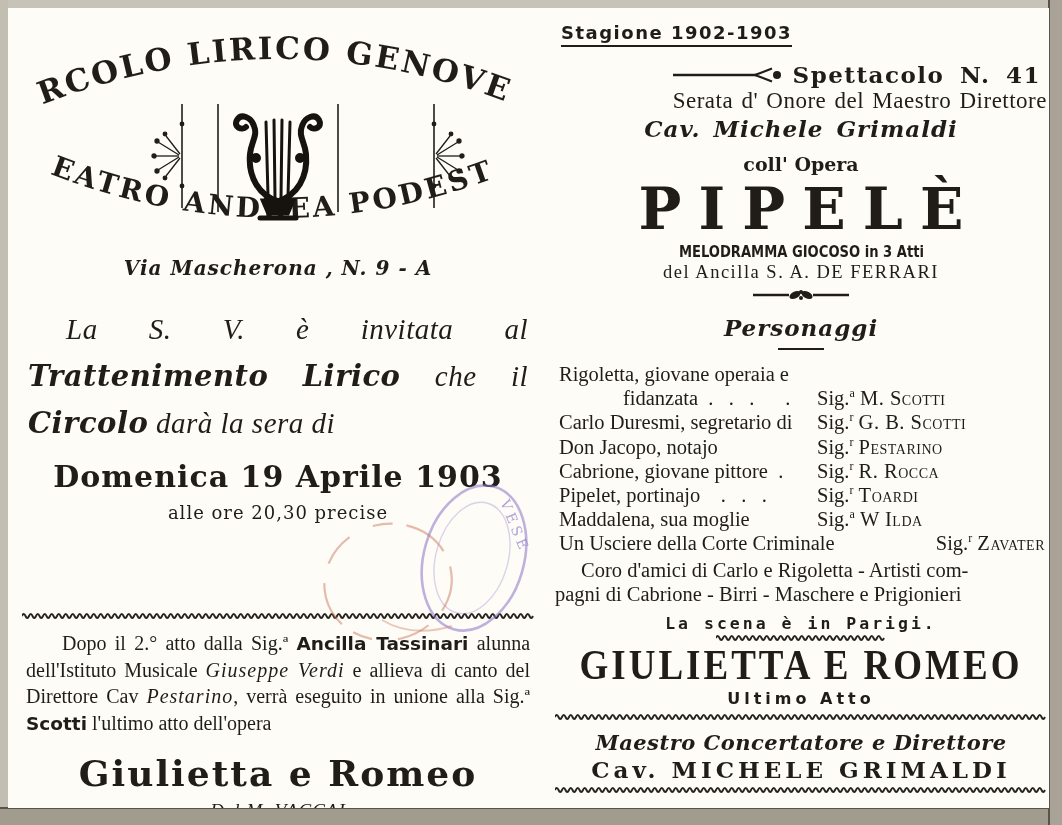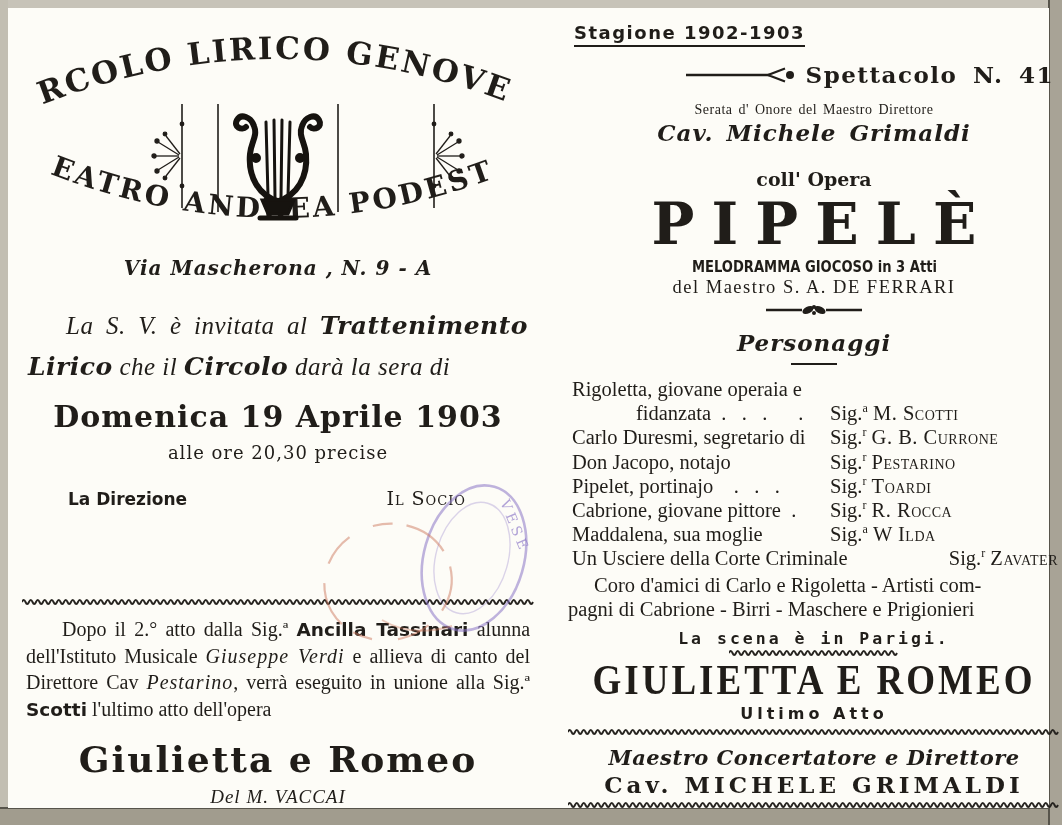--- a/index.html
+++ b/index.html
@@ -5,48 +5,48 @@
   html,body{margin:0;padding:0;}
   body{background:#8f8a7d;font-family:"Liberation Serif",serif;}
   .frame{position:relative;width:1062px;height:825px;background:#b3ae a1;background:#b3aea1;overflow:hidden;}
   .bevel-top{position:absolute;left:0;top:0;width:100%;height:8px;background:#c7c3b8;}
   .bevel-left{position:absolute;left:0;top:0;width:8px;height:100%;background:#c2beb2;}
   .bevel-bottom{position:absolute;left:0;bottom:0;width:100%;height:16px;background:#a19c8e;border-top:2px solid #57544b;}
   .bevel-right{position:absolute;right:0;top:0;width:12px;height:100%;background:#a8a396;border-left:2px solid #57544b;}
   .paper{position:absolute;left:8px;top:8px;right:13px;bottom:17px;background:#fdfcf7;color:#201d19;}
   .col{position:absolute;top:0;height:100%;overflow:hidden;}
   #left-page{left:14px;width:512px;}
-  #right-page{left:560px;width:492px;}
+  #right-page{left:547px;width:492px;}
 
   
   .addr{margin-top:6px;text-align:center;font-family:"DejaVu Serif",serif;font-style:italic;font-weight:bold;font-size:20px;letter-spacing:1px;}
-  .invite{margin:26px 6px 0 6px;font-family:"Liberation Serif",serif;font-style:italic;font-size:25px;line-height:1.62;text-align:justify;text-indent:38px;letter-spacing:0.5px;}
+  .invite{margin:26px 6px 0 6px;font-family:"Liberation Serif",serif;font-style:italic;font-size:29px;line-height:1.62;text-align:justify;text-indent:38px;letter-spacing:0.5px;}
   .invite b{font-family:"DejaVu Serif",serif;font-weight:bold;letter-spacing:0.5px;}
   .date-line{margin-top:12px;text-align:center;font-family:"DejaVu Serif",serif;font-weight:bold;font-size:30px;letter-spacing:1px;}
   .time-line{margin-top:8px;text-align:center;font-family:"DejaVu Serif",serif;font-weight:normal;font-size:18px;letter-spacing:1px;}
   .sig-row{margin-top:24px;padding:0 68px 0 46px;display:flex;justify-content:space-between;align-items:baseline;}
   .sig-left{font-family:"DejaVu Sans",sans-serif;font-weight:bold;font-size:17px;}
   .sig-right{font-family:"DejaVu Serif",serif;font-variant:small-caps;font-size:19px;letter-spacing:1px;}
   .stamp{position:absolute;left:300px;top:462px;pointer-events:none;}
   .wavy{display:block;margin-top:0;}
   .wavy path{stroke:#26231f;stroke-width:1.9;fill:none;}
   .left-wave{margin-top:88px;}
   .after-act{margin:10px 4px 0 4px;font-size:20px;line-height:1.33;text-align:justify;text-indent:36px;}
   .after-act b{font-family:"DejaVu Sans",sans-serif;font-size:18.5px;}
   .after-act i{letter-spacing:1px;margin-top:11px;}
   .opera-title-left{margin-top:16px;text-align:center;font-family:"DejaVu Serif",serif;font-weight:bold;font-size:36px;letter-spacing:2px;}
   .opera-author{margin-top:6px;text-align:center;font-style:italic;font-size:19px;letter-spacing:1px;}
 
   
   .season{display:inline-block;margin:14px 0 0 6px;font-family:"DejaVu Sans",sans-serif;font-weight:bold;font-size:18px;letter-spacing:1.5px;border-bottom:2px solid #201d19;padding-bottom:2px;}
   .show-row{margin-top:14px;display:flex;justify-content:flex-end;align-items:center;gap:4px;padding-right:6px;}
   .show-label{font-family:"DejaVu Serif",serif;font-weight:bold;font-size:23px;letter-spacing:1.5px;word-spacing:6px;}
-  .honor{margin-top:14px;text-align:center;font-size:14px;letter-spacing:0.5px;word-spacing:2px;}
+  .honor{text-align:right;font-size:23px;letter-spacing:0.5px;word-spacing:2px;}
   .honoree{margin-top:1px;text-align:center;font-family:"DejaVu Serif",serif;font-weight:bold;font-style:italic;font-size:23px;letter-spacing:1px;word-spacing:4px;}
-  .with-opera{margin-top:22px;text-align:center;font-family:"DejaVu Serif",serif;font-weight:bold;font-size:19px;}
+  .with-opera{margin-top:11px;text-align:center;font-family:"DejaVu Serif",serif;font-weight:bold;font-size:19px;}
   .big-title{margin-top:0px;text-align:center;font-family:"DejaVu Serif",serif;font-weight:bold;font-size:57px;letter-spacing:0.30em;margin-right:-0.30em;white-space:nowrap;}
   .subtitle{text-align:center;font-family:"DejaVu Sans",sans-serif;font-weight:bold;font-size:16px;}
   .subtitle span{display:inline-block;transform:scaleX(0.82);transform-origin:center;white-space:nowrap;}
   .composer{margin-top:1px;text-align:center;font-size:18.5px;letter-spacing:1.5px;}
   .orn-row{margin-top:5px;text-align:center;}
   .cast-heading{margin-top:8px;text-align:center;font-family:"DejaVu Serif",serif;font-weight:bold;font-style:italic;font-size:23px;letter-spacing:1px;}
   .heading-rule{width:46px;height:2px;background:#201d19;margin:7px auto 0 auto;}
   .cast{margin-top:12px;padding:0 2px 0 4px;font-size:20.5px;line-height:1.18;}
   .cast-row{display:flex;justify-content:space-between;align-items:baseline;}
   .cast-row .role{white-space:nowrap;}
@@ -135,24 +135,20 @@
         </g>
       </svg>
 
       <div class="addr">Via Mascherona , N. 9 - A</div>
 
       <div class="invite"><span>La S. V. è invitata al </span><b>Trattenimento</b> <b>Lirico</b><span> che il </span><b>Circolo</b><span> darà la sera di</span></div>
 
       <div class="date-line">Domenica 19 Aprile 1903</div>
       <div class="time-line">alle ore 20,30 precise</div>
 
-      <div class="sig-row">
-        <span class="sig-left">La Direzione</span>
-        <span class="sig-right">Il Socio</span>
-      </div>
 
       
       <svg class="stamp" width="235" height="180">
         <ellipse cx="152" cy="88" rx="50" ry="74" fill="none" stroke="#8a74c6" stroke-width="2.6" opacity="0.55" transform="rotate(16 152 88)"></ellipse>
         <ellipse cx="150" cy="88" rx="36" ry="57" fill="none" stroke="#8a74c6" stroke-width="1.4" opacity="0.3" transform="rotate(16 150 88)"></ellipse>
         <text transform="translate(178,32) rotate(68)" font-size="14" letter-spacing="4" fill="#8a74c6" opacity="0.65">VESE</text>
         <ellipse cx="66" cy="112" rx="64" ry="58" fill="none" stroke="#cd7a60" stroke-width="2.2" opacity="0.5" stroke-dasharray="46 20 34 26 20 14" transform="rotate(-14 66 112)"></ellipse>
         <path d="M60,150 q30,18 70,6" fill="none" stroke="#cd7a60" stroke-width="2" opacity="0.4"></path>
       </svg>
 
@@ -178,21 +174,21 @@
         </svg>
         <span class="show-label">Spettacolo N. 41</span>
       </div>
 
       <div class="honor">Serata d' Onore del Maestro Direttore</div>
       <div class="honoree">Cav. Michele Grimaldi</div>
       <div class="with-opera">coll' Opera</div>
 
       <div class="big-title">PIPELÈ</div>
       <div class="subtitle"><span>MELODRAMMA GIOCOSO in 3 Atti</span></div>
-      <div class="composer">del Maestro S. A. DE FERRARI</div>
+      <div class="composer">del Ancilla S. A. DE FERRARI</div>
 
       <div class="orn-row">
         <svg width="96" height="14">
           <line x1="0" y1="7" x2="36" y2="7" stroke="#201d19" stroke-width="2.4"></line>
           <line x1="60" y1="7" x2="96" y2="7" stroke="#201d19" stroke-width="2.4"></line>
           <ellipse cx="42" cy="7" rx="6" ry="3.4" fill="#201d19" transform="rotate(-28 42 7)"></ellipse>
           <ellipse cx="54" cy="7" rx="6" ry="3.4" fill="#201d19" transform="rotate(28 54 7)"></ellipse>
           <circle cx="48" cy="4" r="2" fill="#201d19"></circle>
           <circle cx="48" cy="10" r="2" fill="#201d19"></circle>
         </svg>
@@ -204,33 +200,33 @@
       <div class="cast">
         <div class="cast-row">
           <span class="role">Rigoletta, giovane operaia e</span>
         </div>
         <div class="cast-row">
           <span class="role indent2">fidanzata&nbsp;&nbsp;.&nbsp;&nbsp;&nbsp;.&nbsp;&nbsp;&nbsp;.&nbsp;&nbsp;&nbsp;&nbsp;&nbsp;&nbsp;.</span>
           <span class="cast-cell"><span class="sig-abbrev"><span>Sig.</span><sup>a</sup></span> <span class="cast-name">M. Scotti</span></span>
         </div>
         <div class="cast-row">
           <span class="role">Carlo Duresmi, segretario di</span>
-          <span class="cast-cell"><span class="sig-abbrev"><span>Sig.</span><sup>r</sup></span> <span class="cast-name">G. B. Currone</span></span>
+          <span class="cast-cell"><span class="sig-abbrev"><span>Sig.</span><sup>r</sup></span> <span class="cast-name">G. B. Scotti</span></span>
         </div>
         <div class="cast-row">
           <span class="role">Don Jacopo, notajo</span>
           <span class="cast-cell"><span class="sig-abbrev"><span>Sig.</span><sup>r</sup></span> <span class="cast-name">Pestarino</span></span>
         </div>
         <div class="cast-row">
+          <span class="role">Cabrione, giovane pittore&nbsp;&nbsp;.</span>
+          <span class="cast-cell"><span class="sig-abbrev"><span>Sig.</span><sup>r</sup></span> <span class="cast-name">R. Rocca</span></span>
+        </div>
+        <div class="cast-row">
           <span class="role">Pipelet, portinajo&nbsp;&nbsp;&nbsp;&nbsp;.&nbsp;&nbsp;&nbsp;.&nbsp;&nbsp;&nbsp;.</span>
           <span class="cast-cell"><span class="sig-abbrev"><span>Sig.</span><sup>r</sup></span> <span class="cast-name">Toardi</span></span>
-        </div>
-        <div class="cast-row">
-          <span class="role">Cabrione, giovane pittore&nbsp;&nbsp;.</span>
-          <span class="cast-cell"><span class="sig-abbrev"><span>Sig.</span><sup>r</sup></span> <span class="cast-name">R. Rocca</span></span>
         </div>
         <div class="cast-row">
           <span class="role">Maddalena, sua moglie</span>
           <span class="cast-cell"><span class="sig-abbrev"><span>Sig.</span><sup>a</sup></span> <span class="cast-name">W Ilda</span></span>
         </div>
         <div class="cast-row usher">
           <span class="role">Un Usciere della Corte Criminale</span>
           <span class="cast-cell"><span class="sig-abbrev"><span>Sig.</span><sup>r</sup></span> <span class="cast-name">Zavater</span></span>
         </div>
       </div>

